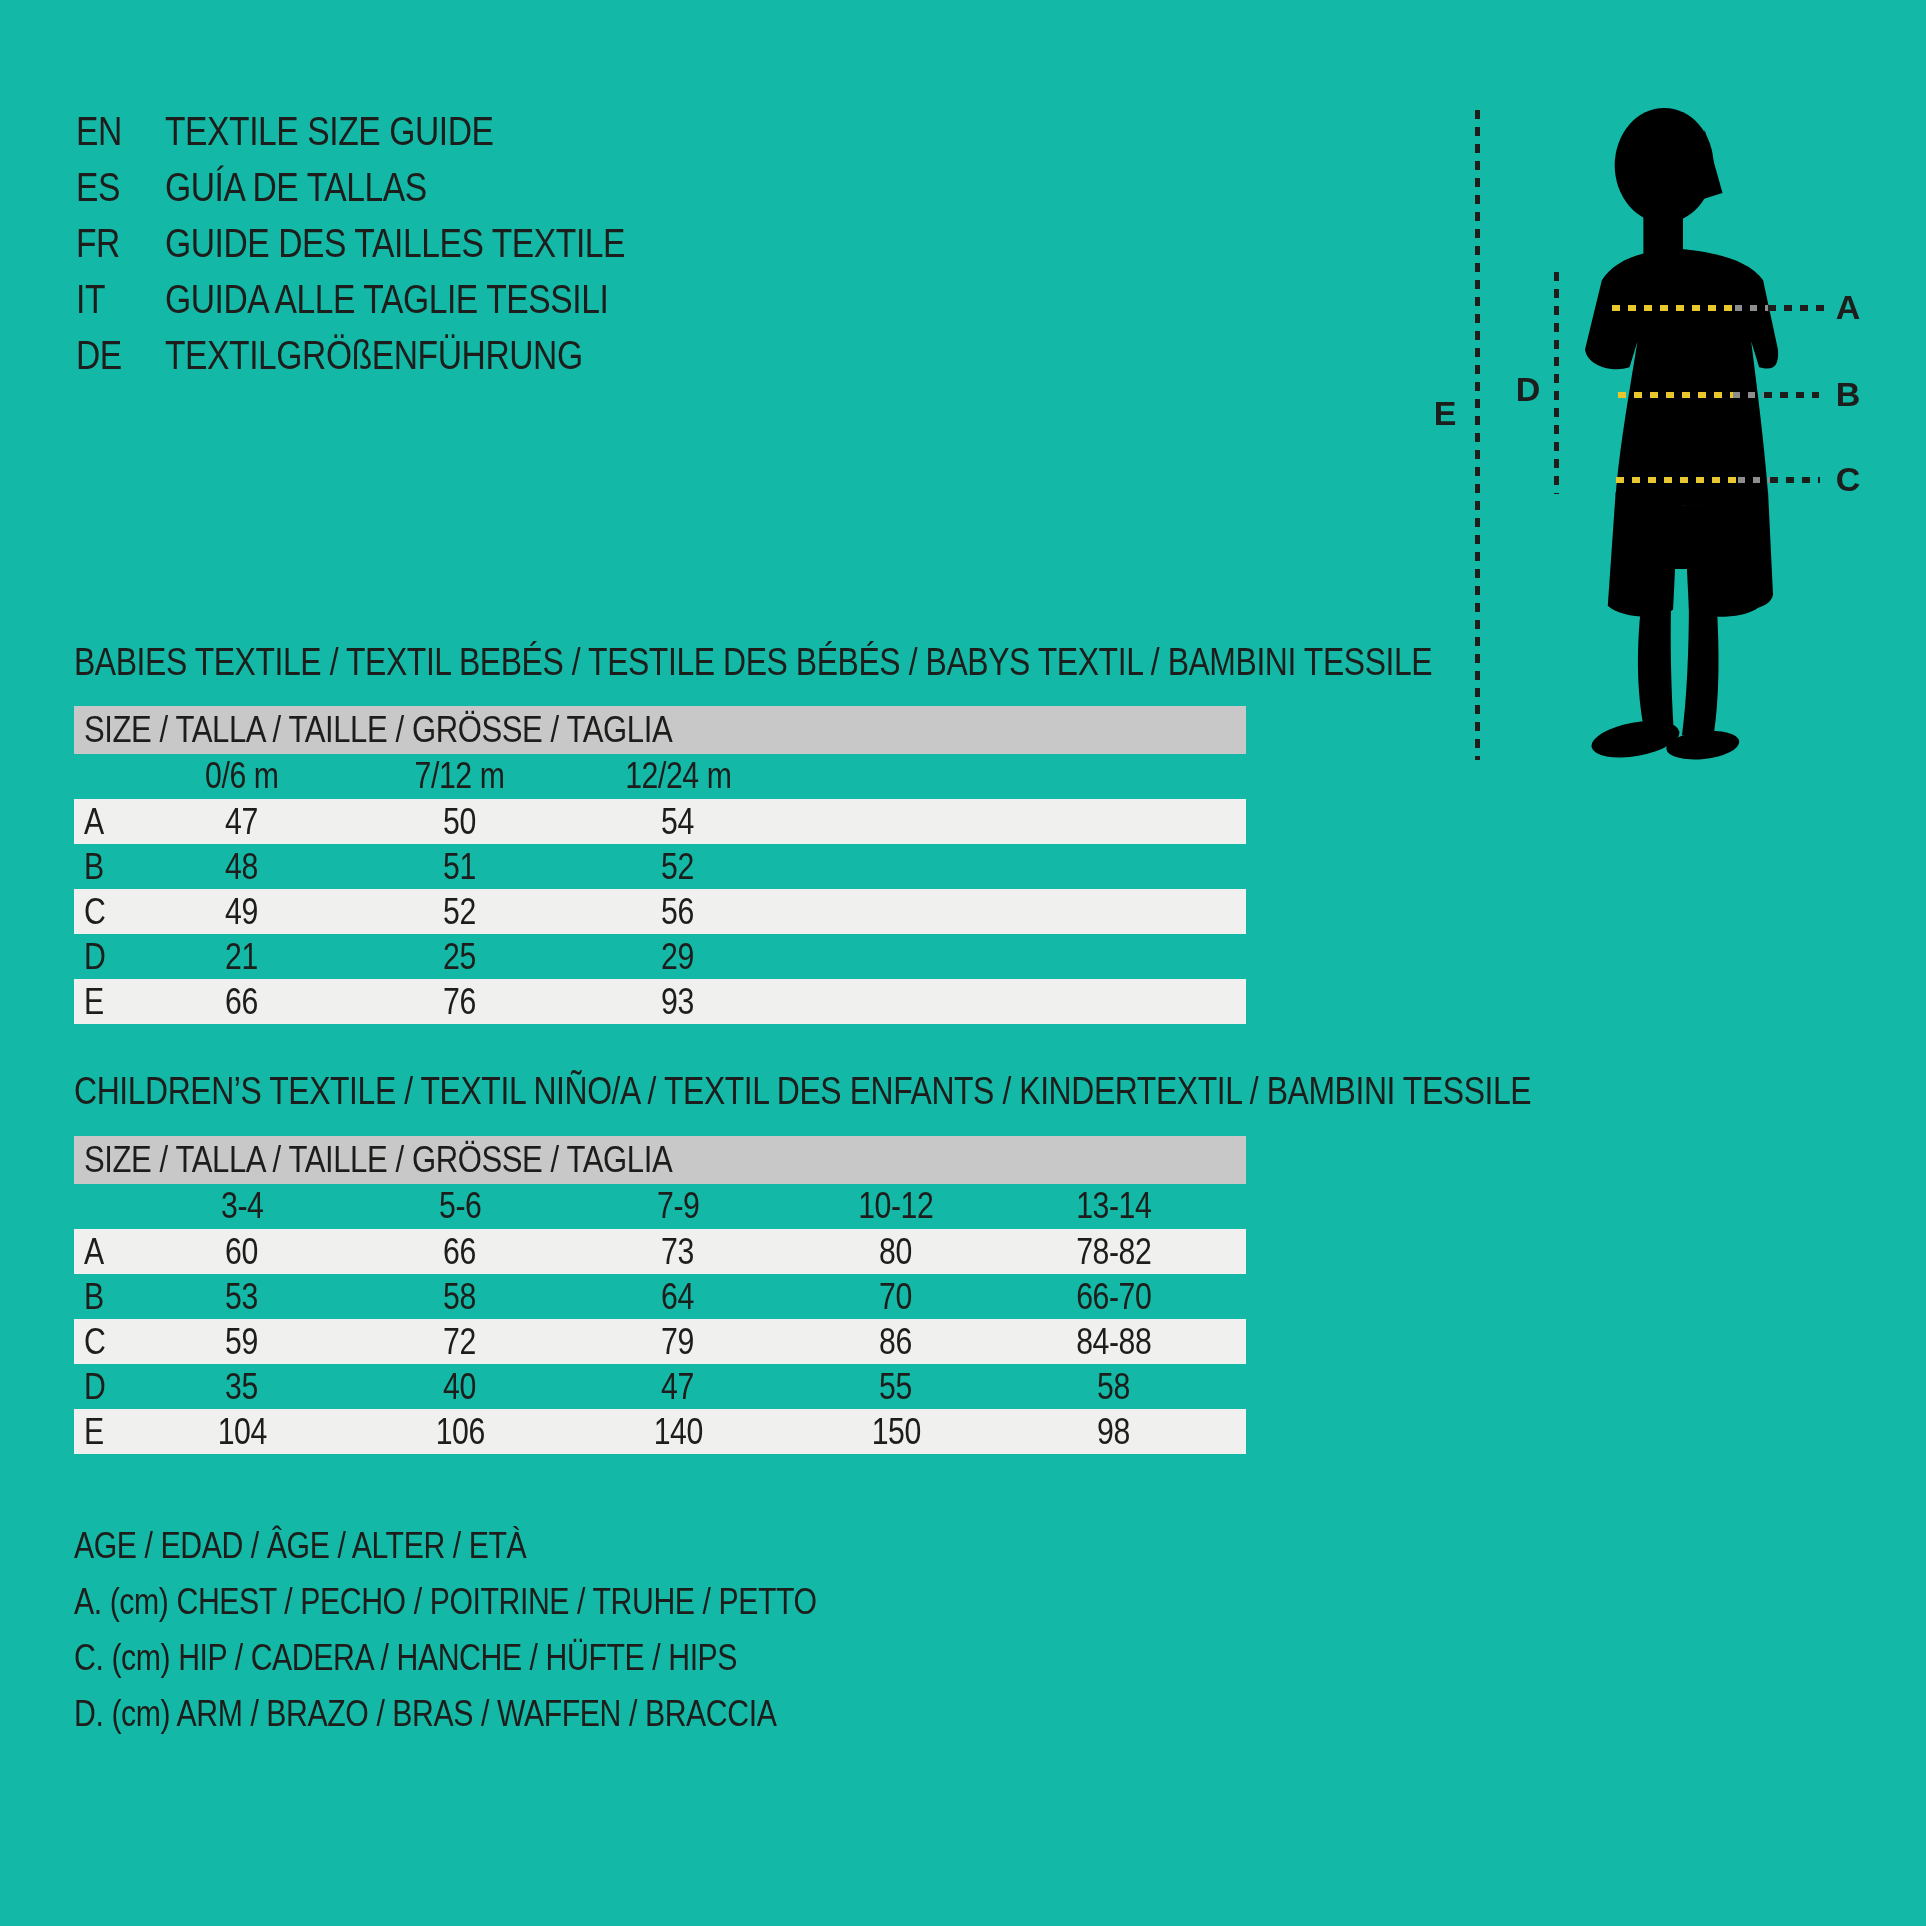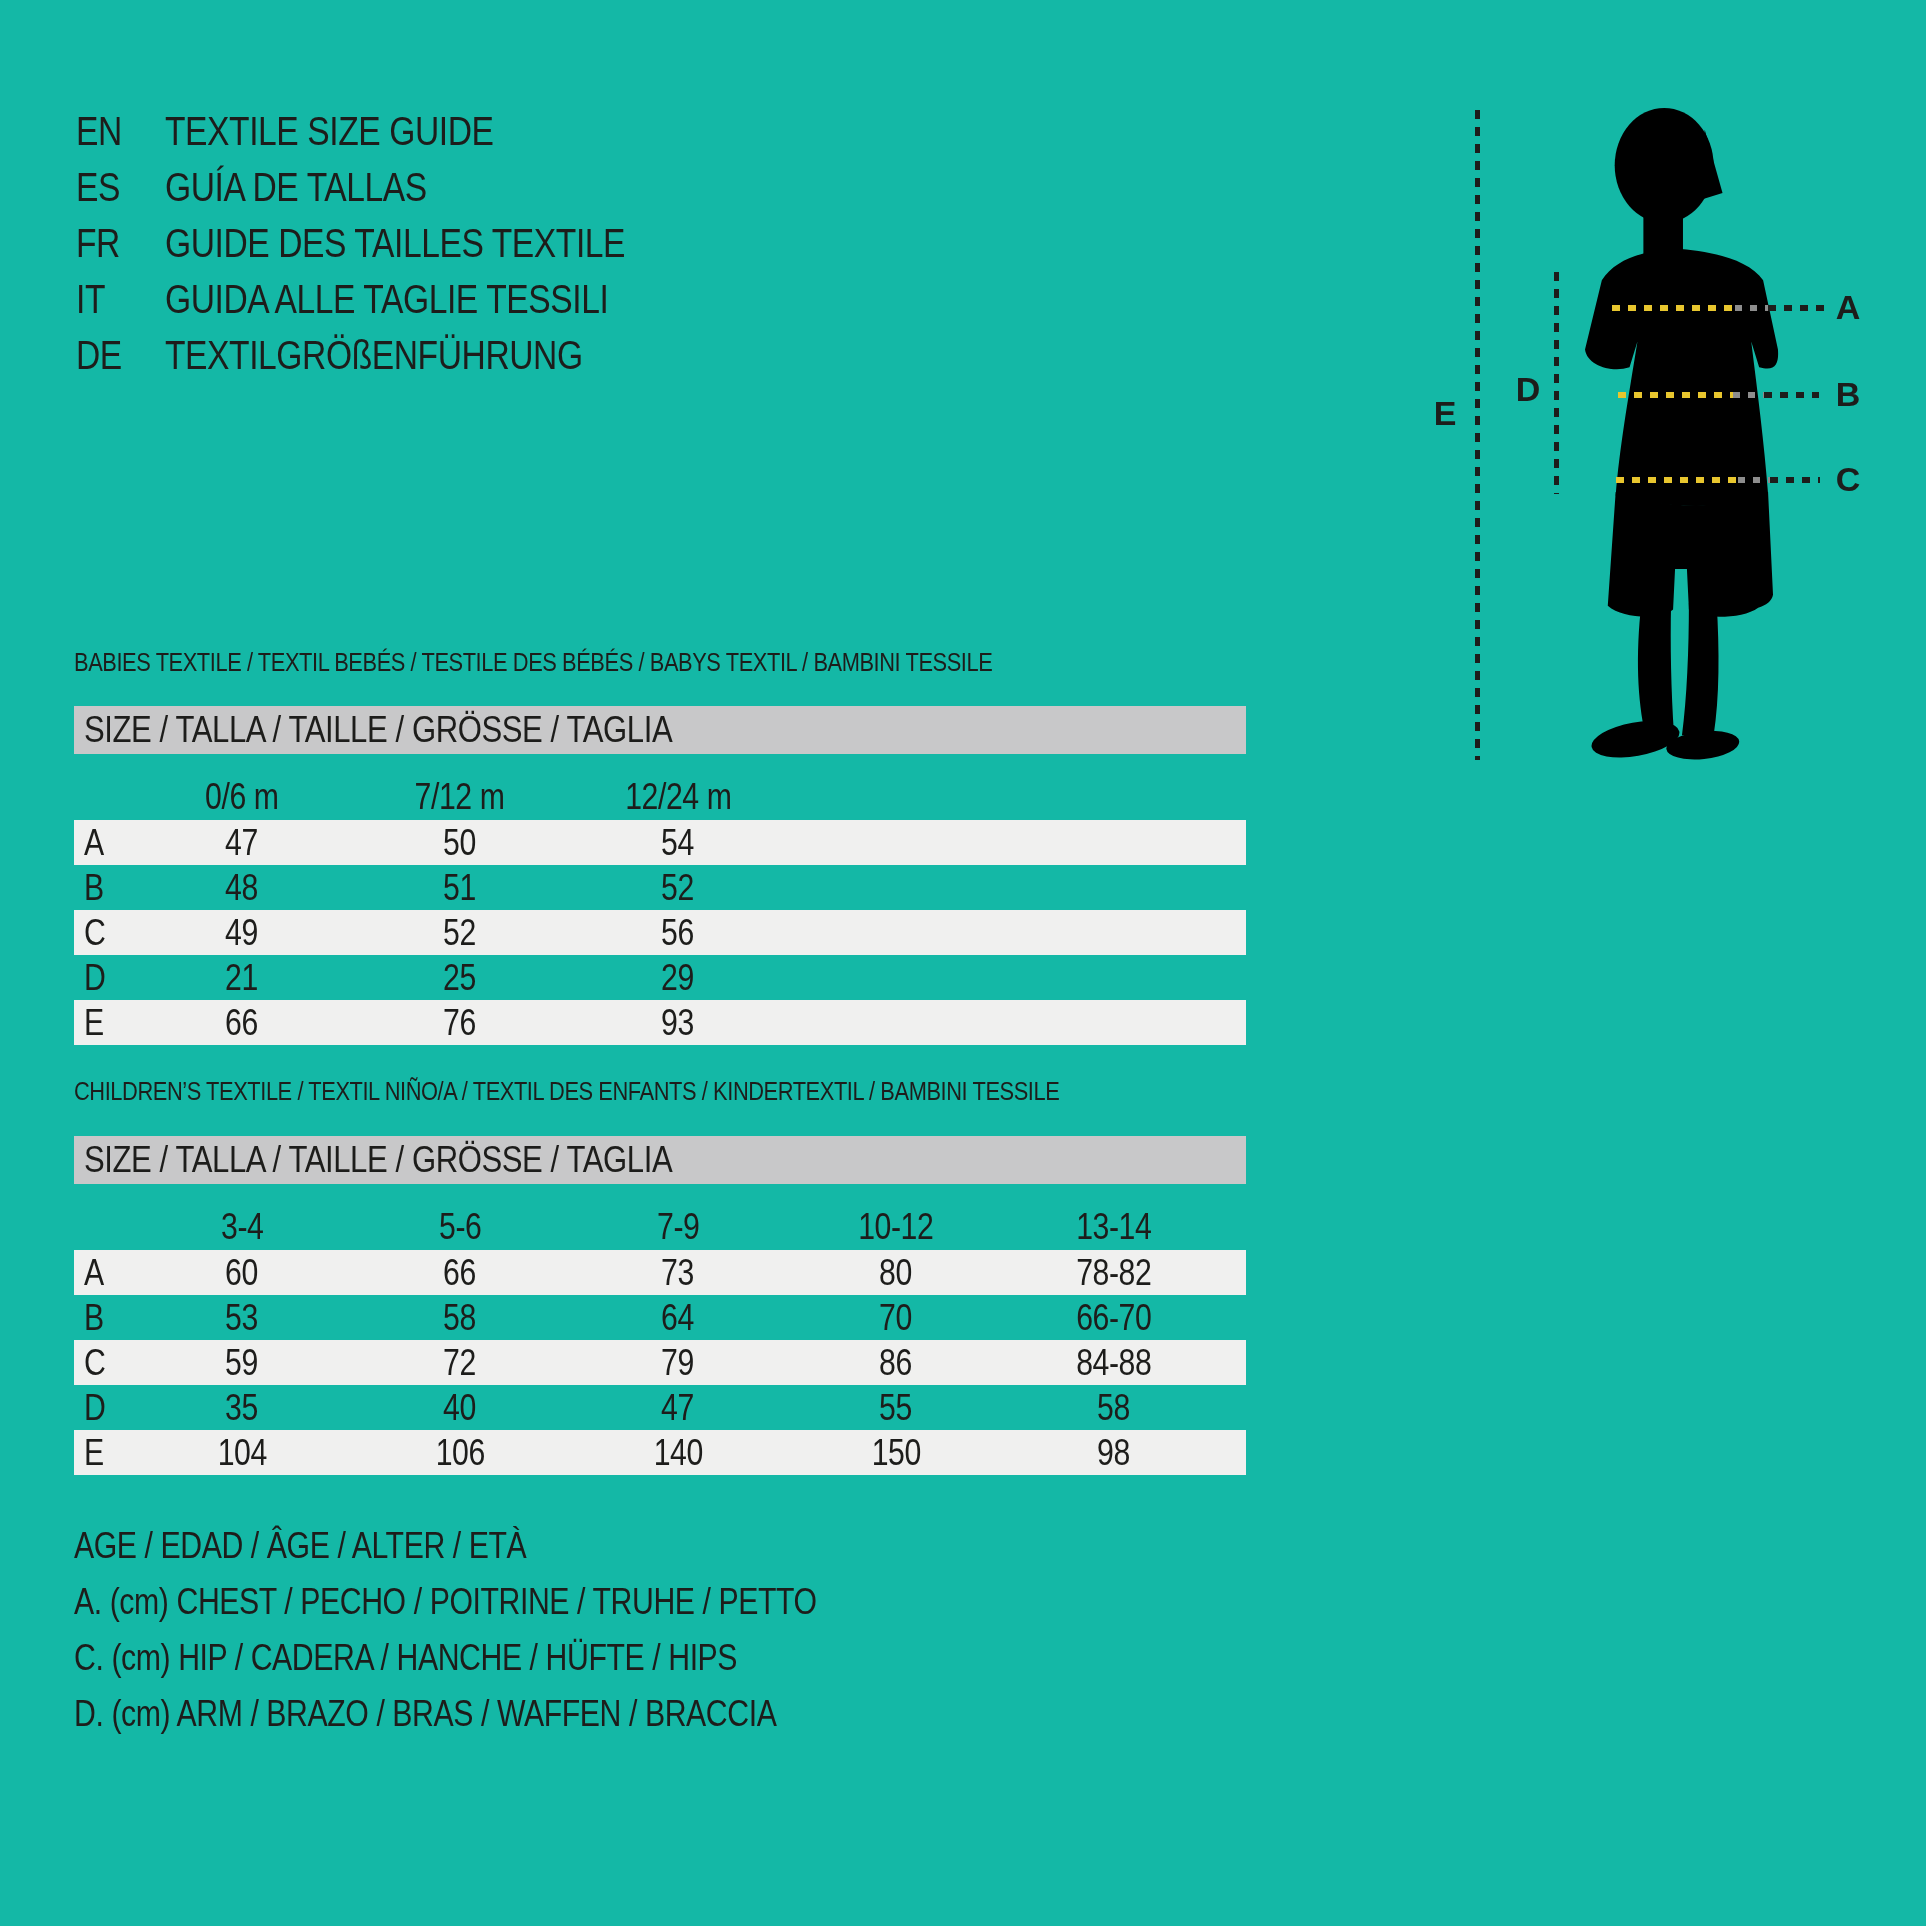--- a/index.html
+++ b/index.html
@@ -8,31 +8,31 @@
           font-family:"Liberation Sans",sans-serif;color:var(--text,#1d1d1b);}
   .cx{display:inline-block;transform:scaleX(.84);transform-origin:0 50%;white-space:nowrap;letter-spacing:-0.5px;}
   .cc{transform-origin:50% 50%;}
 
   
   #langs{position:absolute;left:76px;top:103px;font-size:40px;line-height:56px;}
   .lang-row{display:flex;height:56px;align-items:center;}
   .lang-code{width:89px;}
 
   
-  .sec-title{position:absolute;left:74px;font-size:26px;line-height:40px;}
+  .sec-title{position:absolute;left:74px;font-size:38px;line-height:40px;}
 
   
   .size-bar{position:absolute;left:74px;width:1172px;height:48px;background:var(--bar,#c8c8c9);
             display:flex;align-items:center;font-size:37px;}
   .size-bar .cx{margin-left:10px;}
 
   
   .size-table{position:absolute;left:74px;width:1172px;font-size:36px;}
   .trow{display:flex;height:45px;align-items:center;}
-  .trow.header-row{height:46px;margin-top:21px;}
+  .trow.header-row{height:46px;}
   .trow.striped{background:var(--stripe,#f0f0ef);}
   .cell{box-sizing:border-box;}
   .cell.letter{width:59px;padding-left:10px;}
   .cell.val{width:218px;text-align:center;}
 
   
   #legend{position:absolute;left:74px;top:1518px;font-size:36px;}
   .legend-line{height:56px;display:flex;align-items:center;}
 
   

